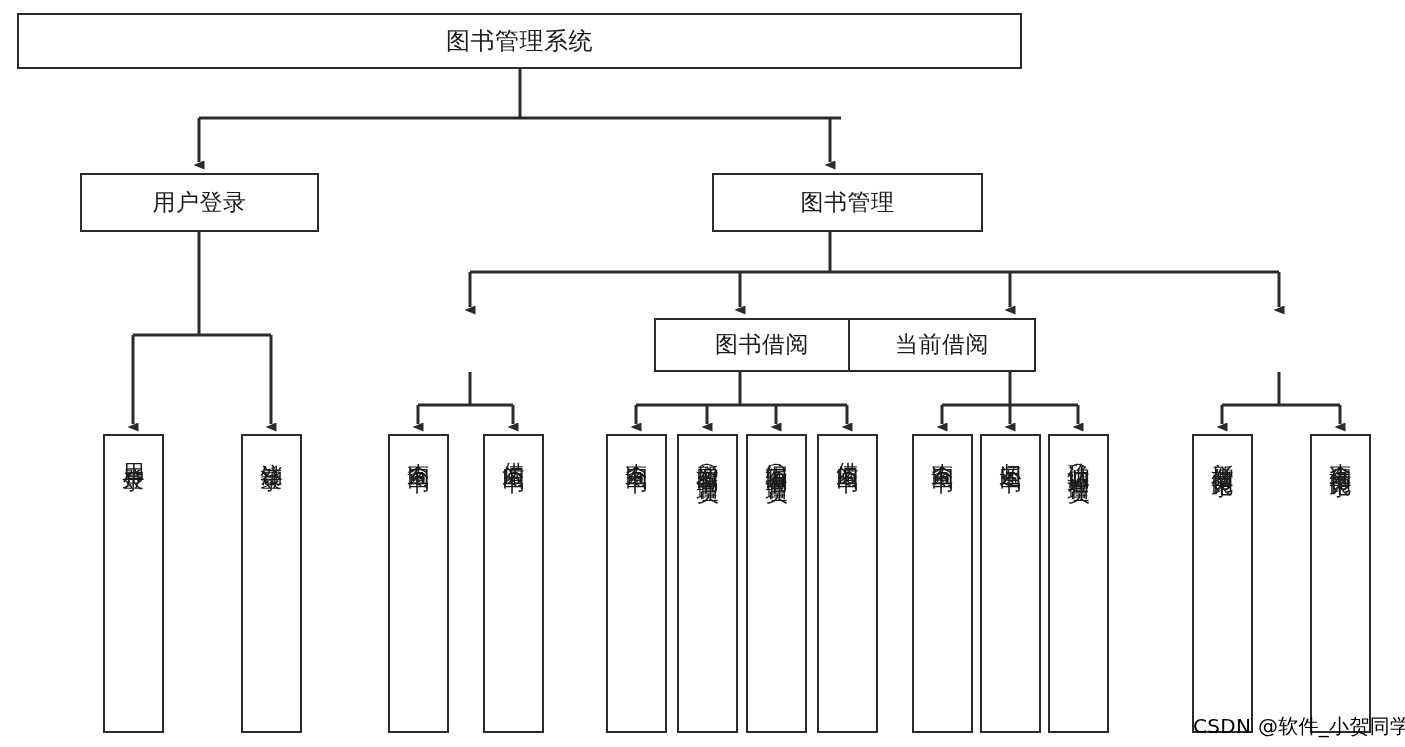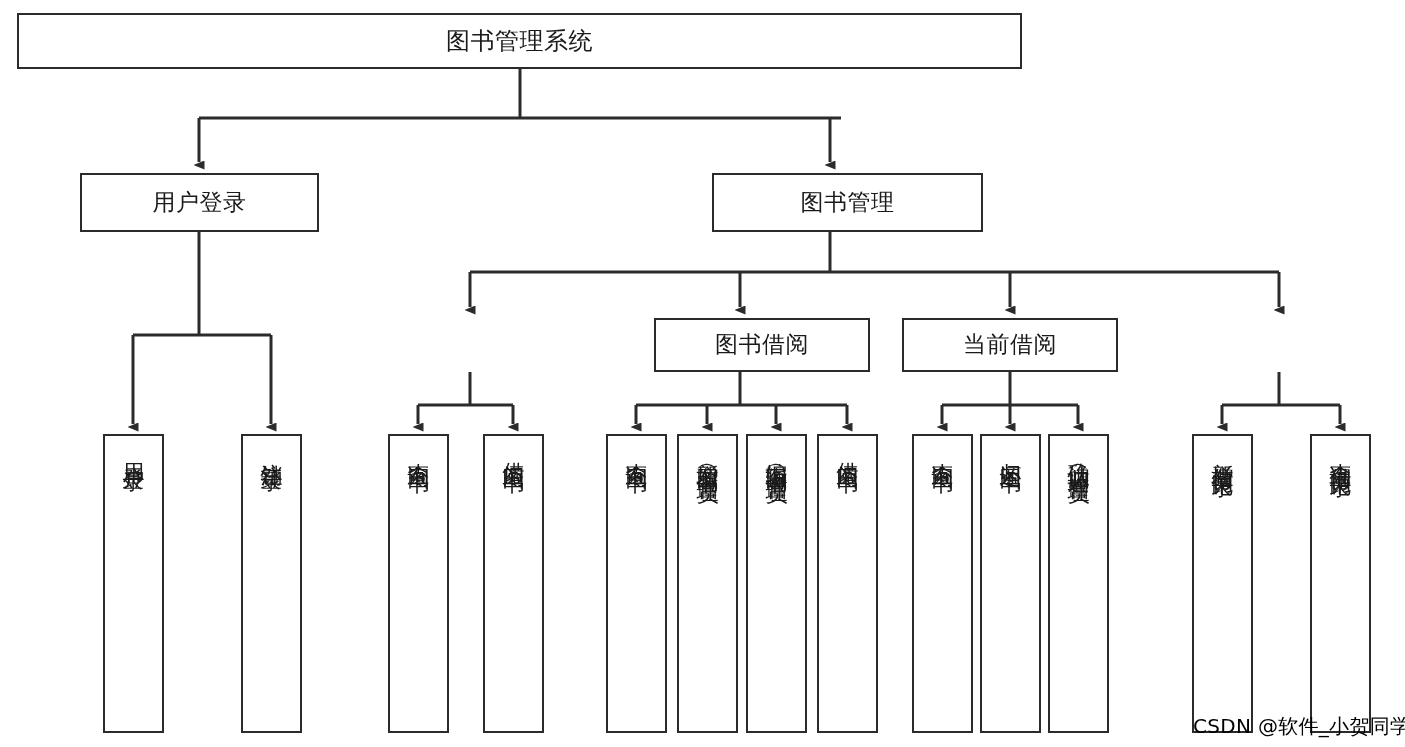--- a/index.html
+++ b/index.html
@@ -135,21 +135,21 @@
   <div class="node horiz" style="left:80px; top:173px; width:239px; height:59px;">
     <span class="node-label">用户登录</span>
   </div>
   <div class="node horiz" style="left:712px; top:173px; width:271px; height:59px;">
     <span class="node-label">图书管理</span>
   </div>
 
   <div class="node horiz" style="left:632px; top:318px; width:216px; height:54px;margin-left:22px;">
     <span class="node-label">图书借阅</span>
   </div>
-  <div class="node horiz" style="left:902px; top:318px; width:216px; height:54px;justify-content:center;">
+  <div class="node horiz" style="left:848px; top:318px; width:188px; height:54px;justify-content:center;">
     <span class="node-label">当前借阅</span>
   </div>
 
   <div class="node leaf" style="left:103px; top:434px; width:61px; height:299px;">
     <span class="node-label">用户登录</span>
   </div>
   <div class="node leaf" style="left:241px; top:434px; width:61px; height:299px;">
     <span class="node-label">注销登录</span>
   </div>
 

